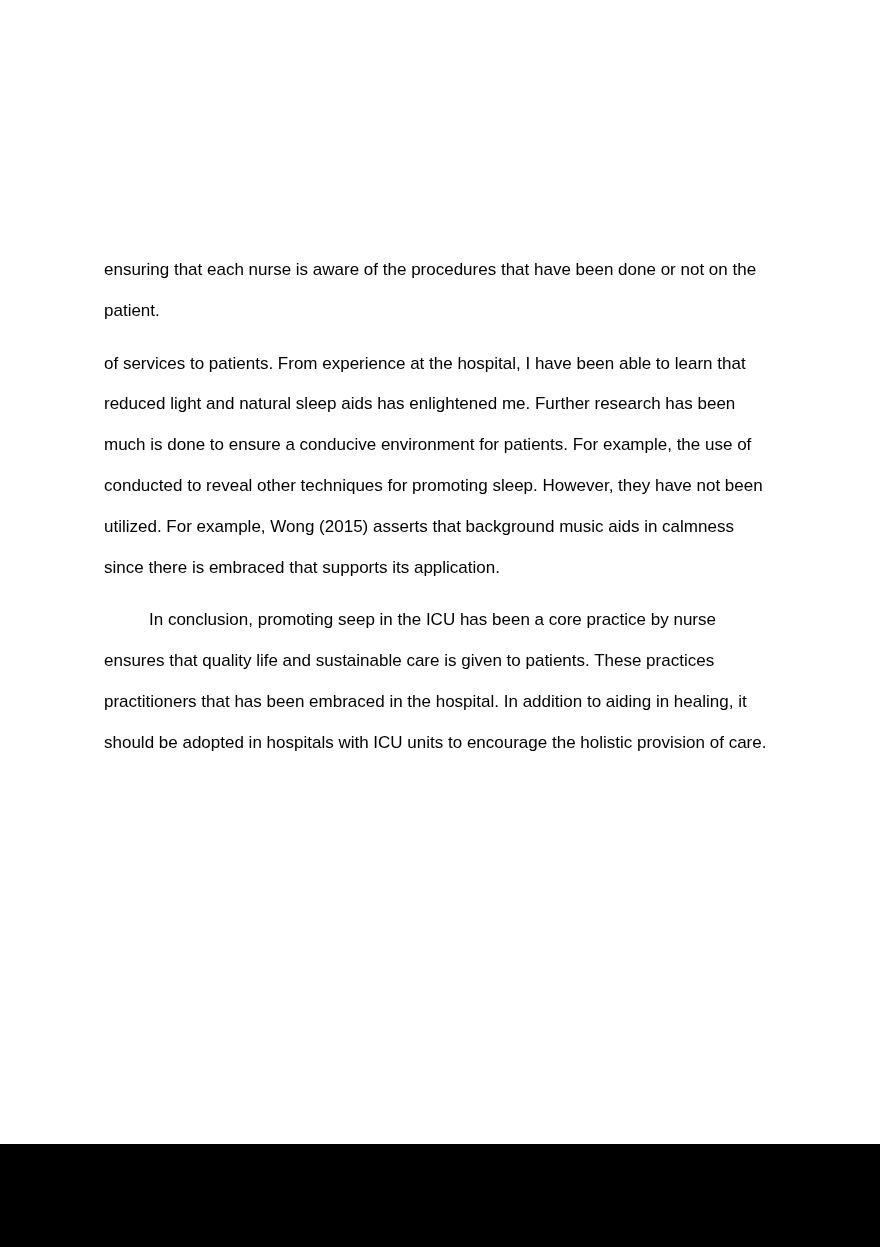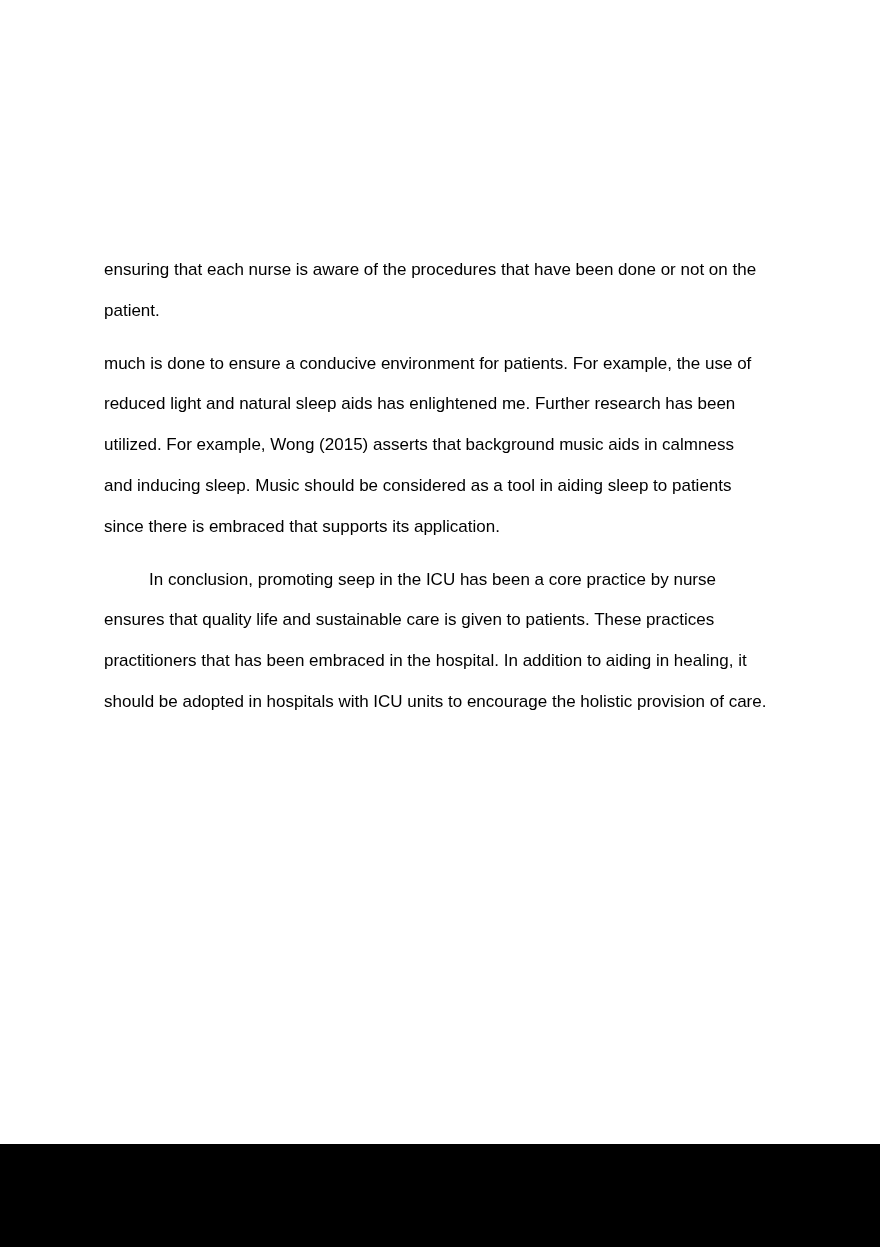--- a/index.html
+++ b/index.html
@@ -56,24 +56,25 @@
 
 <div class="page">
   <div class="content">
 
     <p class="para">
       <span class="line">ensuring that each nurse is aware of the procedures that have been done or not on the</span>
       <span class="line">patient.</span>
     </p>
 
     <p class="para">
+      <span class="line">of services to patients. From experience at the hospital, I have been able to learn that</span>
+      <span class="line">reduced light and natural sleep aids has enlightened me. Further research has been</span>
       <span class="line">much is done to ensure a conducive environment for patients. For example, the use of</span>
-      <span class="line">reduced light and natural sleep aids has enlightened me. Further research has been</span>
+      <span class="line">conducted to reveal other techniques for promoting sleep. However, they have not been</span>
       <span class="line">utilized. For example, Wong (2015) asserts that background music aids in calmness</span>
-      <span class="line">and inducing sleep. Music should be considered as a tool in aiding sleep to patients</span>
       <span class="line">since there is embraced that supports its application.</span>
     </p>
 
     <p class="para">
       <span class="line indent">In conclusion, promoting seep in the ICU has been a core practice by nurse</span>
       <span class="line">ensures that quality life and sustainable care is given to patients. These practices</span>
       <span class="line">practitioners that has been embraced in the hospital. In addition to aiding in healing, it</span>
       <span class="line">should be adopted in hospitals with ICU units to encourage the holistic provision of care.</span>
     </p>
 

